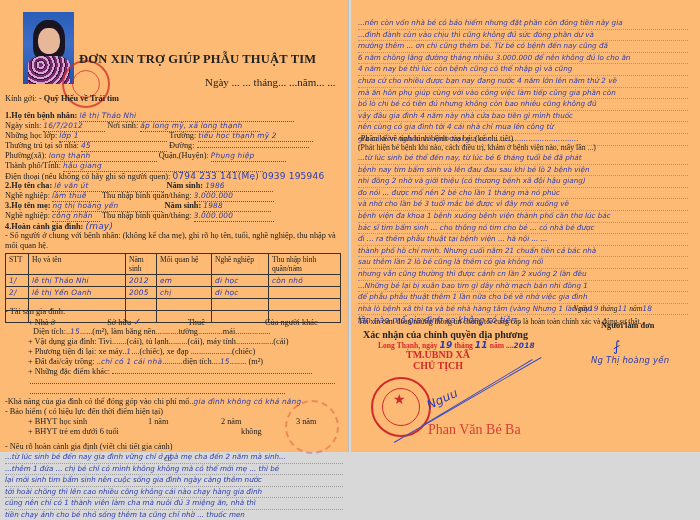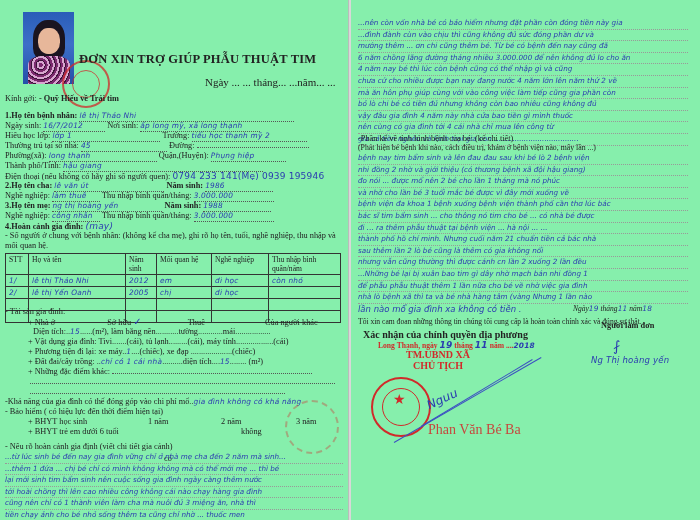--- a/index.html
+++ b/index.html
@@ -1,17 +1,17 @@
 <!DOCTYPE html>
 <html><head>
 <meta charset="utf-8">
 <style>
   html,body{margin:0;padding:0;}
   body{width:700px;height:520px;background:#d8d8d8;font-family:"Liberation Serif",serif;color:#222;overflow:hidden;position:relative;}
-  .page{position:absolute;top:0;height:520px;background:#86efac;box-sizing:border-box;}
+  .page{position:absolute;top:0;height:452px;background:#fdba74;box-sizing:border-box;}
   .page.left{left:0;width:349px;border-right:1px solid #bbb;}
   .page.right{left:351px;width:349px;}
   .abs{position:absolute;}
   .p{font-size:8.3px;line-height:10px;white-space:nowrap;}
   .b{font-weight:bold;}
   .hw{font-family:"DejaVu Sans",sans-serif;font-style:italic;color:#2a3bb0;font-size:7.4px;letter-spacing:0.2px;}
   .dots{border-bottom:1px dotted #555;display:inline-block;}
   .title{font-size:12.5px;font-weight:bold;letter-spacing:0.2px;}
   table.fam{border-collapse:collapse;font-size:7.6px;}
   table.fam td,table.fam th{border:1px solid #333;padding:1px 3px;height:9px;font-weight:normal;text-align:left;vertical-align:top;}
@@ -52,21 +52,21 @@
     <span class="b">1.Họ tên bệnh nhân:</span>
     <span class="hw dots" style="width:215px;">lê thị Thảo Nhi</span>
   </div>
   <div class="abs p" style="left:5px;top:121px;">
     <span>Ngày sinh:</span>
     <span class="hw dots" style="width:62px;">16/7/2012</span>
     <span>Nơi sinh:</span>
     <span class="hw dots" style="width:120px;">ấp long mỹ, xã long thạnh</span>
   </div>
   <div class="abs p" style="left:5px;top:131px;">
-    <span>Hiếu học lớp:</span>
+    <span>Những học lớp:</span>
     <span class="hw dots" style="width:108px;">lớp 1</span>
     <span>Trường:</span>
     <span class="hw dots" style="width:115px;">tiểu học thạnh mỹ 2</span>
   </div>
   <div class="abs p" style="left:5px;top:141px;">
     <span>Thường trú tại số nhà:</span>
     <span class="hw dots" style="width:86px;">45</span>
     <span>Đường:</span>
     <span class="hw dots" style="width:112px;"></span>
   </div>
@@ -231,20 +231,21 @@
     <div class="hwline">bỏ lò chi bé có tiền đủ nhưng không còn bao nhiêu cũng không đủ</div>
     <div class="hwline">vậy đâu gia đình 4 năm này nhà cửa bao tiền gì mình thuốc</div>
     <div class="hwline">nên cùng có gia đình tới 4 cái nhà chỉ mua lên công từ</div>
     <div class="hwline">gia cả tiền nghèo và kính trọi gia con......................................</div>
   </div>
 
   <div class="abs p" style="left:7px;top:143px;font-size:7.8px;">(Phát hiện bé bệnh khi nào, cách điều trị, khám ở bệnh viện nào, mấy lần ...)</div>
   <div class="abs p" style="left:7px;top:134px;">-Phần kể về tình hình bệnh của bé: (kể chi tiết)</div>
 
   <div class="abs" style="left:7px;top:153px;width:330px;">
+    <div class="hwline">...từ lúc sinh bé thể đến nay, từ lúc bé 6 tháng tuổi bé đã phát</div>
     <div class="hwline">bệnh nay tim bẩm sinh và lên đau đau sau khi bé lò 2 bệnh viện</div>
     <div class="hwline">nhi đồng 2 nhờ và giới thiệu (có thương bệnh xã đội hậu giang)</div>
     <div class="hwline">đo nói ... được mổ nên 2 bé cho lần 1 tháng mà nó phúc</div>
     <div class="hwline">và nhờ cho lần bé 3 tuổi mắc bé được vì đây mới xuống về</div>
     <div class="hwline">bệnh viện đa khoa 1 bệnh xuống bệnh viện thành phố cần thơ lúc bác</div>
     <div class="hwline">bác sĩ tim bẩm sinh ... cho thông nó tim cho bé ... có nhà bé được</div>
     <div class="hwline">đi ... ra thêm phẫu thuật tại bệnh viện ... hà nội ... ...</div>
     <div class="hwline">thành phố hồ chí minh. Nhưng cuối năm 21 chuẩn tiền cả bác nhà</div>
     <div class="hwline">sau thêm lần 2 lò bé cũng là thêm có gia không nổi</div>
     <div class="hwline">nhưng vẫn cũng thường thì được cánh cn lần 2 xuống 2 lần đều</div>

